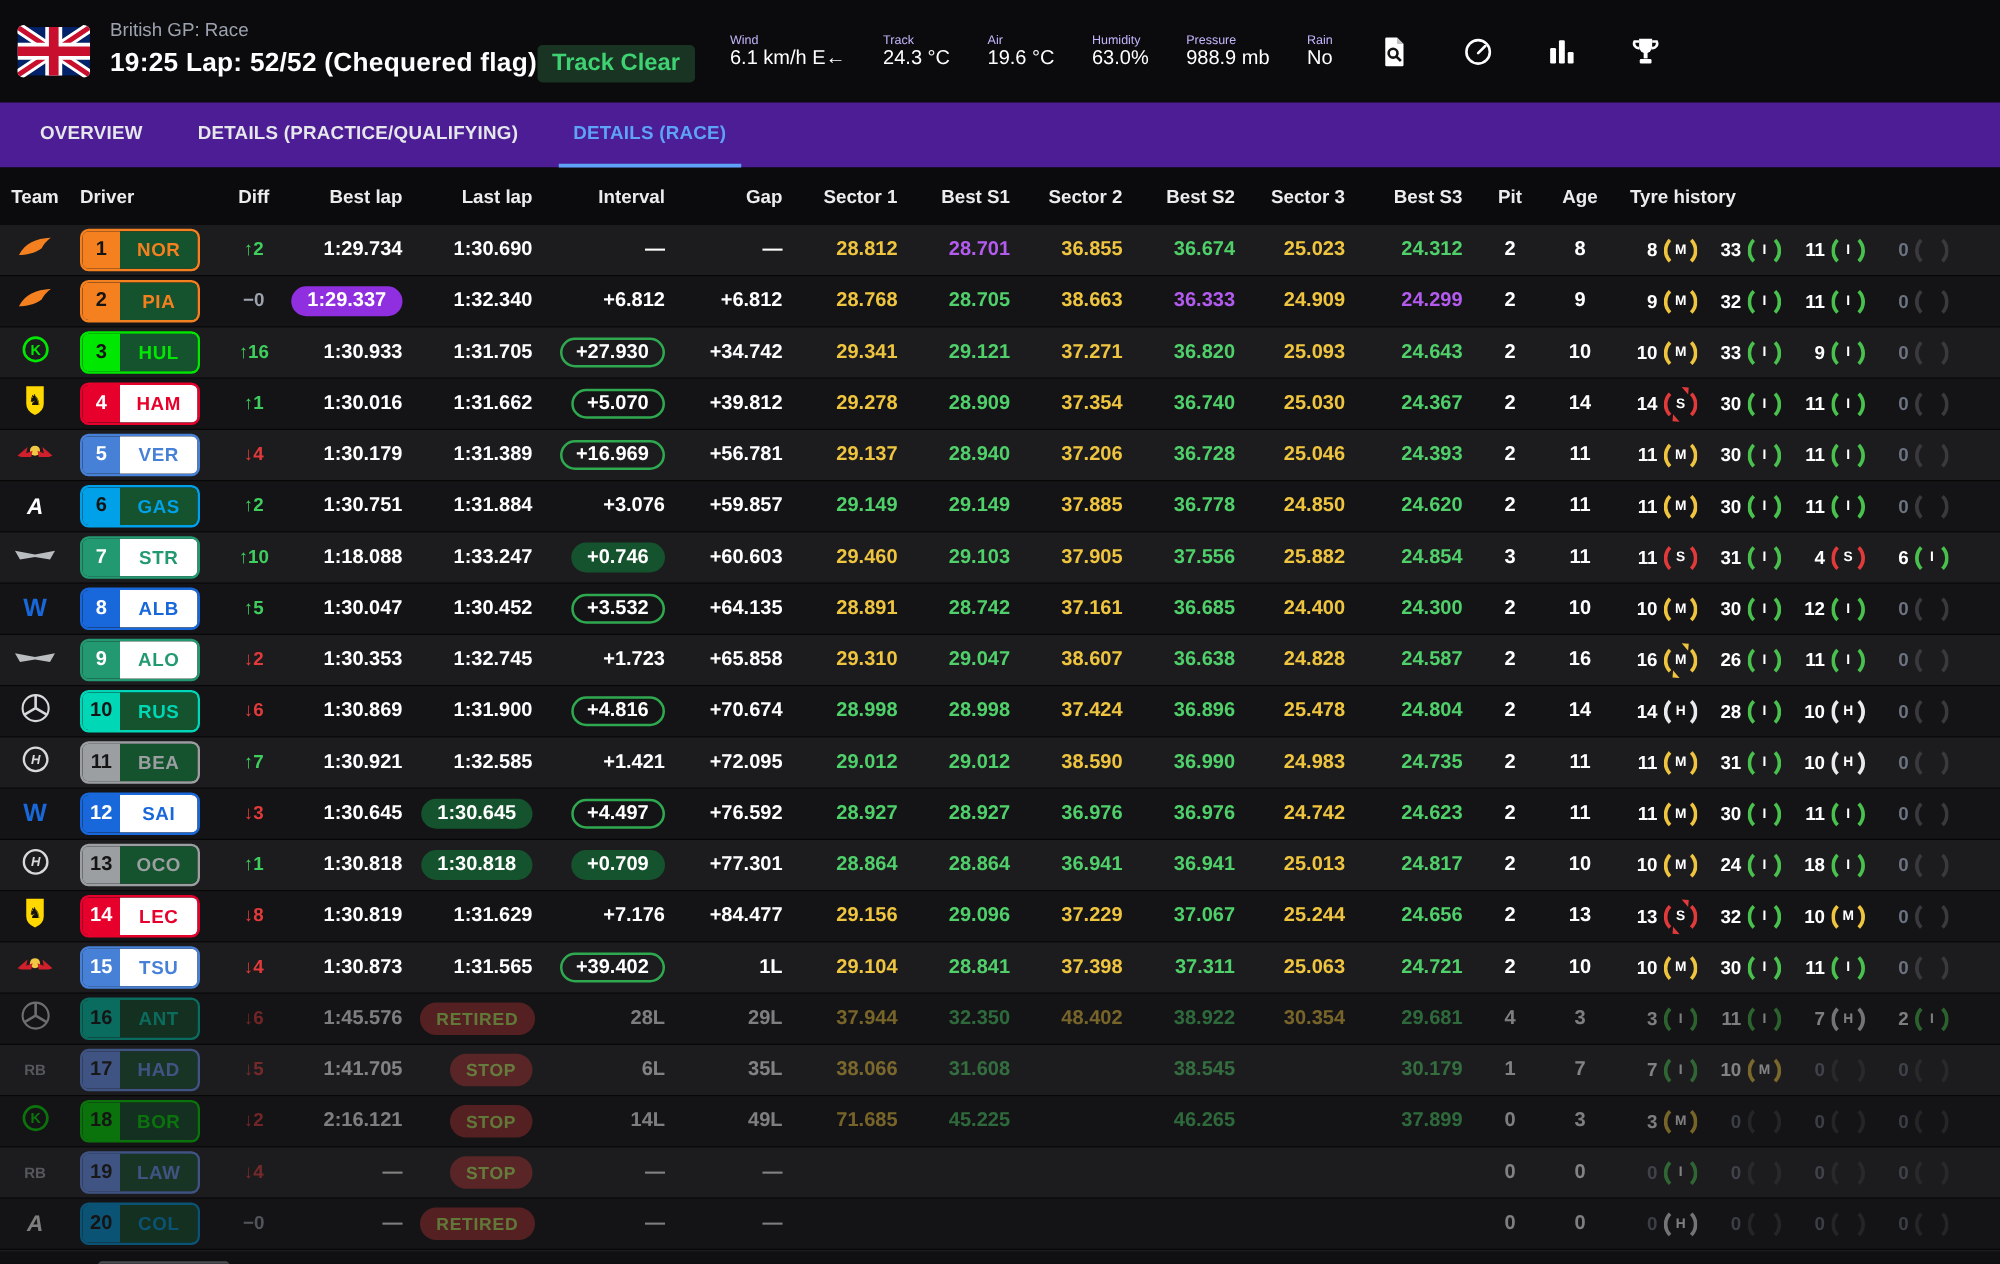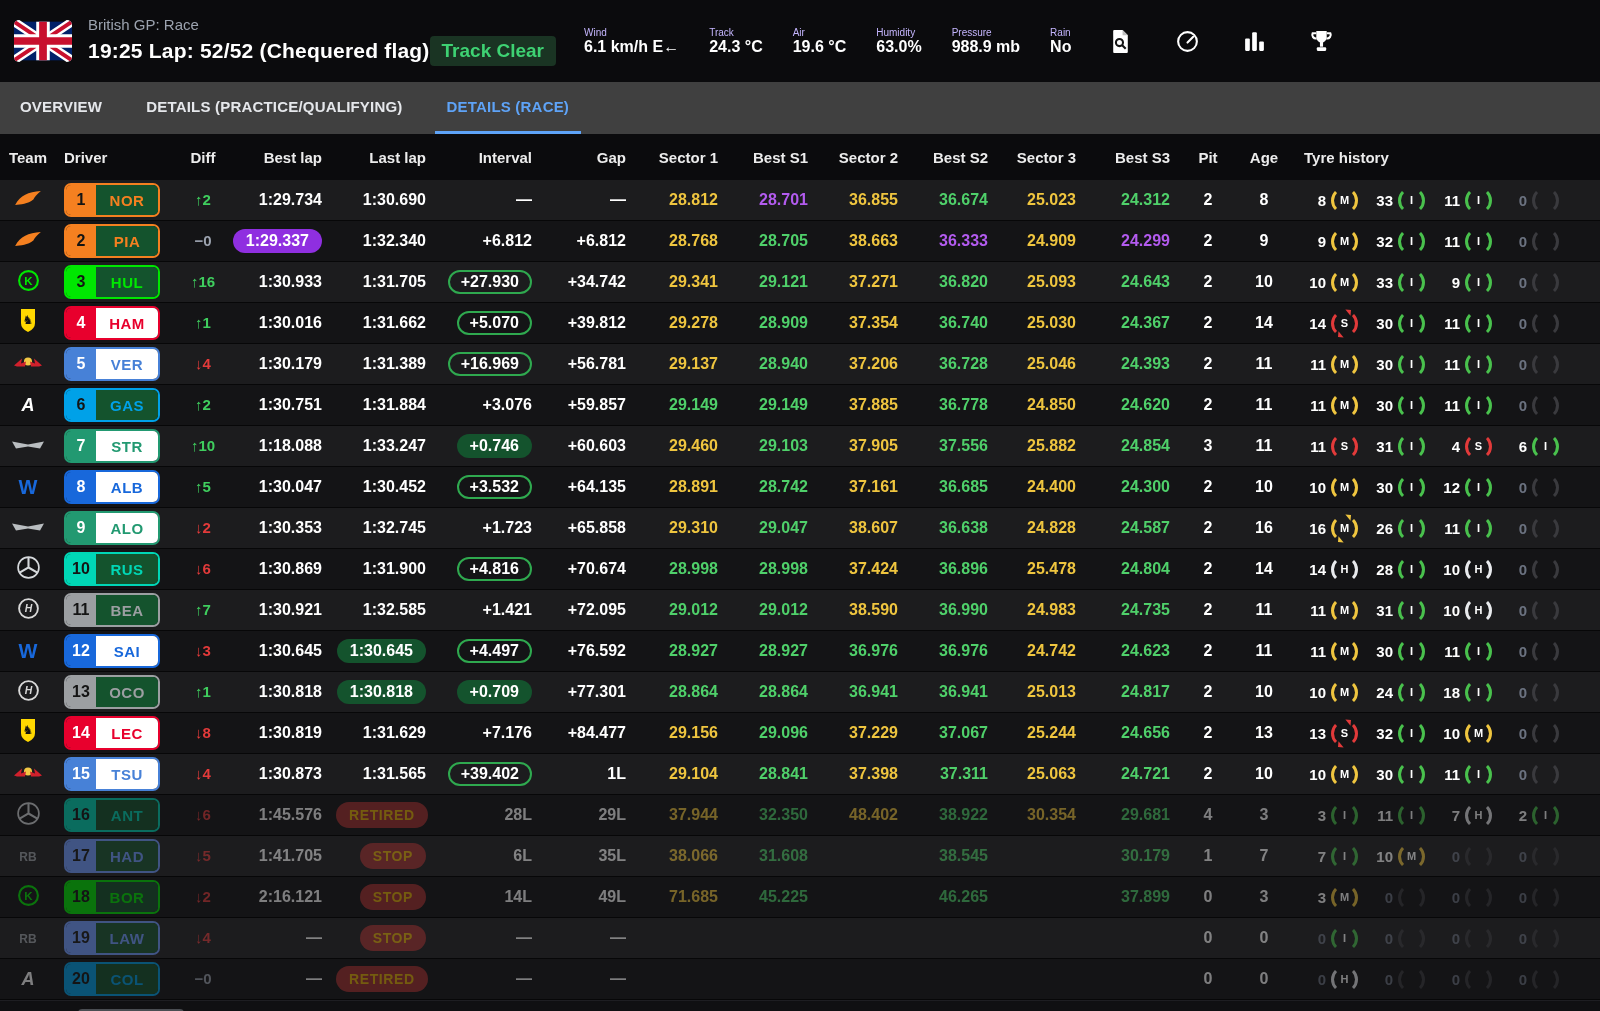--- a/index.html
+++ b/index.html
@@ -13,26 +13,26 @@
   .top{display:flex;align-items:center;height:82px;padding:0 14px;background:#0b0b0d}
   .flag{width:58px;height:42px;flex:0 0 auto}
   .flag svg{width:58px;height:42px;border-radius:5px;display:block}
   .session{margin-left:16px;min-width:470px}
   .session-label{color:#9ca3af;font-size:15px;margin-bottom:3px}
   .session-line{display:flex;align-items:center;gap:0}
   .session-status{font-size:21px;font-weight:700;letter-spacing:.2px}
   .track-status{font-size:19px;font-weight:700;color:#3ed273;background:#1a3423;padding:4px 12px;border-radius:4px}
   .weather{display:flex;gap:30px;margin-left:26px}
   .witem .wl{color:#c4b5fd;font-size:10px;margin-bottom:0}
-  .witem .wv{font-size:16px;font-weight:700;white-space:nowrap}
+  .witem .wv{font-size:16px;font-weight:400;white-space:nowrap}
   .actions{display:flex;gap:40px;margin-left:36px;align-items:center}
   .abtn{width:27px;height:27px;cursor:pointer;display:flex;align-items:center;justify-content:center}
   .abtn svg{width:25px;height:25px;display:block}
   
-  .tabs{display:flex;gap:20px;height:52px;padding:0 8px;align-items:stretch;background:#404040}
+  .tabs{display:flex;gap:20px;height:52px;padding:0 20px;align-items:stretch;background:#4c1d95}
   .tab{display:flex;align-items:center;padding:0 12px;font-size:15px;font-weight:700;
        color:#e5e7eb;letter-spacing:.2px;cursor:pointer;border-bottom:3px solid transparent}
   .tab.active{color:#5ea3f7;border-bottom-color:#5ea3f7}
   
   .rgrid{display:grid;align-items:center;
     grid-template-columns:56px 118px 58px 104px 104px 106px 94px 92px 90px 90px 90px 88px 94px 48px 64px 1fr;}
   .thead{height:46px;font-size:15px;font-weight:700;color:#ececec;background:#0b0b0d}
   .hc.ar,.cell.ar{text-align:right;padding-right:14px}
   .hc.ac,.cell.ac{text-align:center}
   .hc.al,.cell.al{text-align:left;padding-left:8px}
@@ -42,21 +42,21 @@
   .trow.dim .cell{opacity:.45}
   .val{font-size:16px;font-weight:700;color:#fff}
   .sec{font-size:16px;font-weight:700}
   .c-y{color:#EFC53F}.c-g{color:#4FD06A}.c-p{color:#B35BEF}
   .diff{font-size:15px;font-weight:700}
   .diff.up{color:#3FCE5E}.diff.down{color:#E23A3A}.diff.dnone{color:#9ca3af}
   .pill{display:inline-block;border-radius:16px;font-size:16px;font-weight:700;padding:3px 13px;white-space:nowrap}
   .purple{background:#8F2FE0;color:#fff}
   .sgreen{background:#14532d;color:#fff}
   .ogreen{background:transparent;border:2px solid #2FA94F;padding:1px 11px;color:#fff}
-  .rpill{background:#A33030;color:#eab308;font-size:14px;letter-spacing:.6px;padding:5px 13px}
+  .rpill{background:#A33030;color:#bef264;font-size:14px;letter-spacing:.6px;padding:5px 13px}
   
   .tag{display:inline-flex;width:92px;height:30px;border:2px solid var(--tm);border-radius:7px;overflow:hidden;cursor:pointer}
   .pnum{width:30px;background:var(--tm);display:flex;align-items:center;justify-content:center;font-weight:700;font-size:16px}
   .pnum.nd{color:#141414}.pnum.nw{color:#fff}
   .tla{flex:1;display:flex;align-items:center;justify-content:center;font-weight:700;font-size:15px;letter-spacing:.5px;color:var(--tm)}
   .tla.darkbg{background:#14532d}.tla.light{background:#fff}
   
   .tyrecell{display:flex;align-items:center;padding-left:10px}
   .slot{display:inline-flex;align-items:center;margin-right:13px}
   .laps{min-width:22px;text-align:right;font-size:15px;font-weight:700;margin-right:5px;color:#fff}

